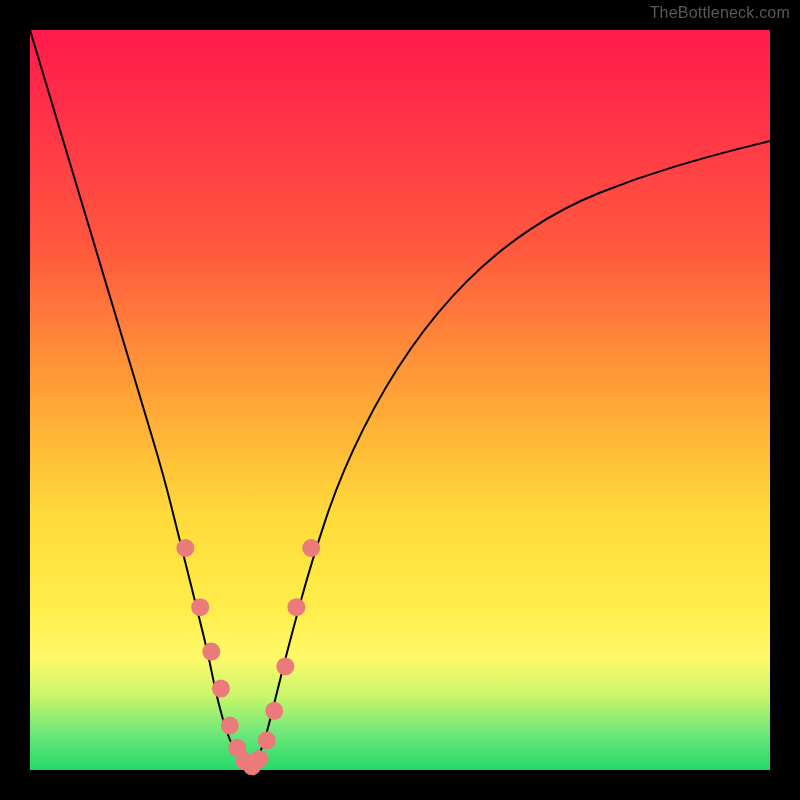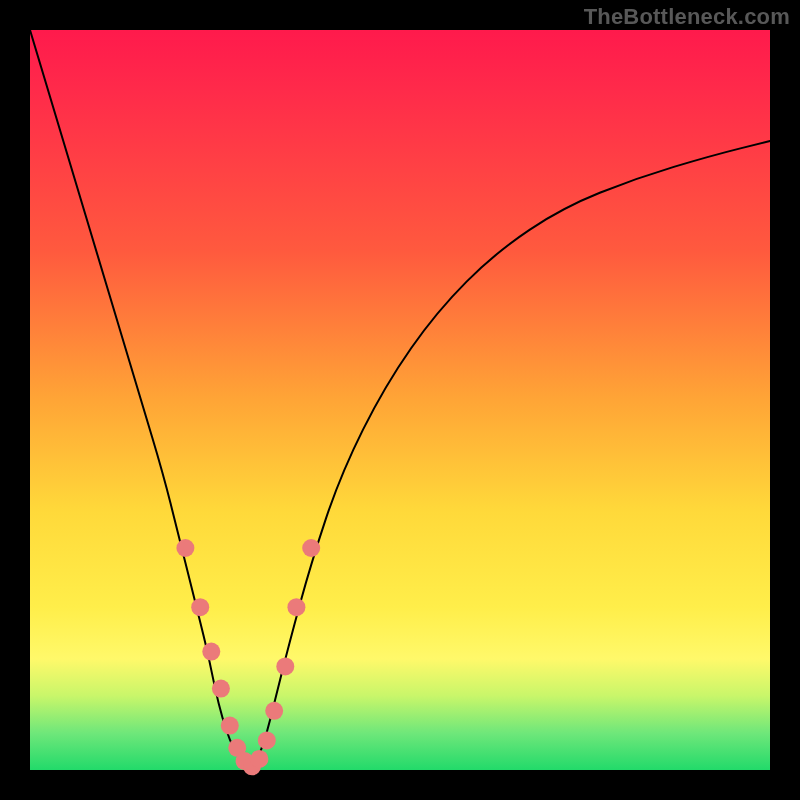--- a/index.html
+++ b/index.html
@@ -35,22 +35,22 @@
       #c8f66a 90%,
       #6fe77a 95%,
       #22da6a 100%
     );
   }
   .watermark {
     position: absolute;
     top: 4px;
     right: 10px;
     color: #585858;
-    font-size: 22px;
-    font-weight: 700;
+    font-size: 16px;
+    font-weight: 400;
     letter-spacing: 0.2px;
     user-select: none;
   }
   svg.curve-layer {
     position: absolute;
     left: 0;
     top: 0;
     width: 740px;
     height: 740px;
     overflow: visible;

